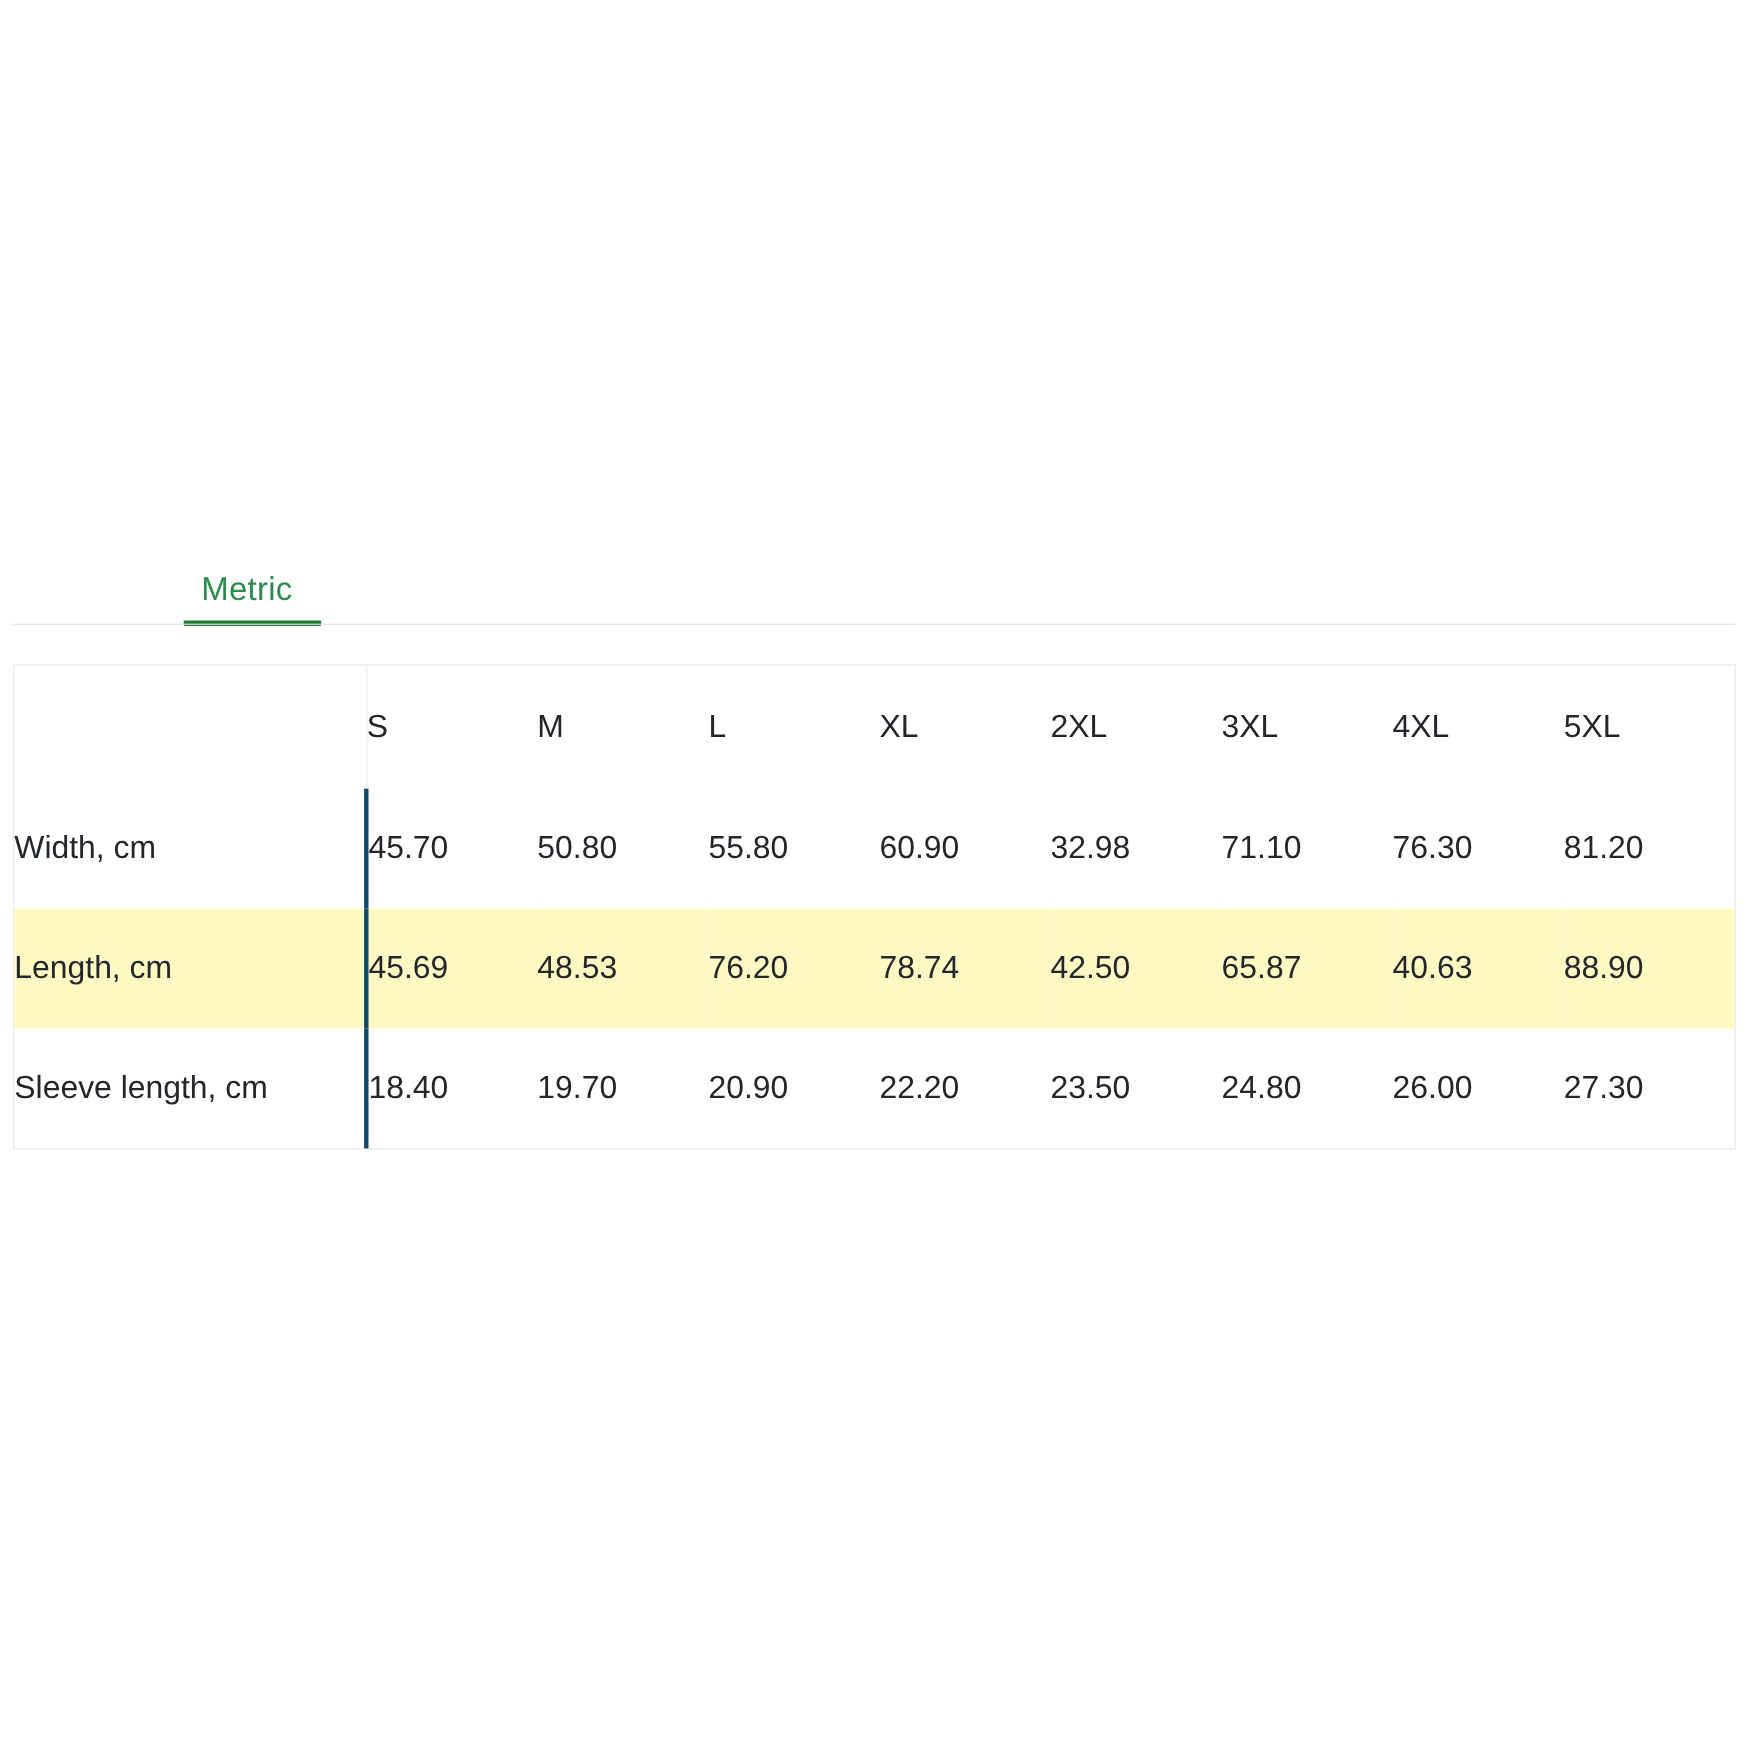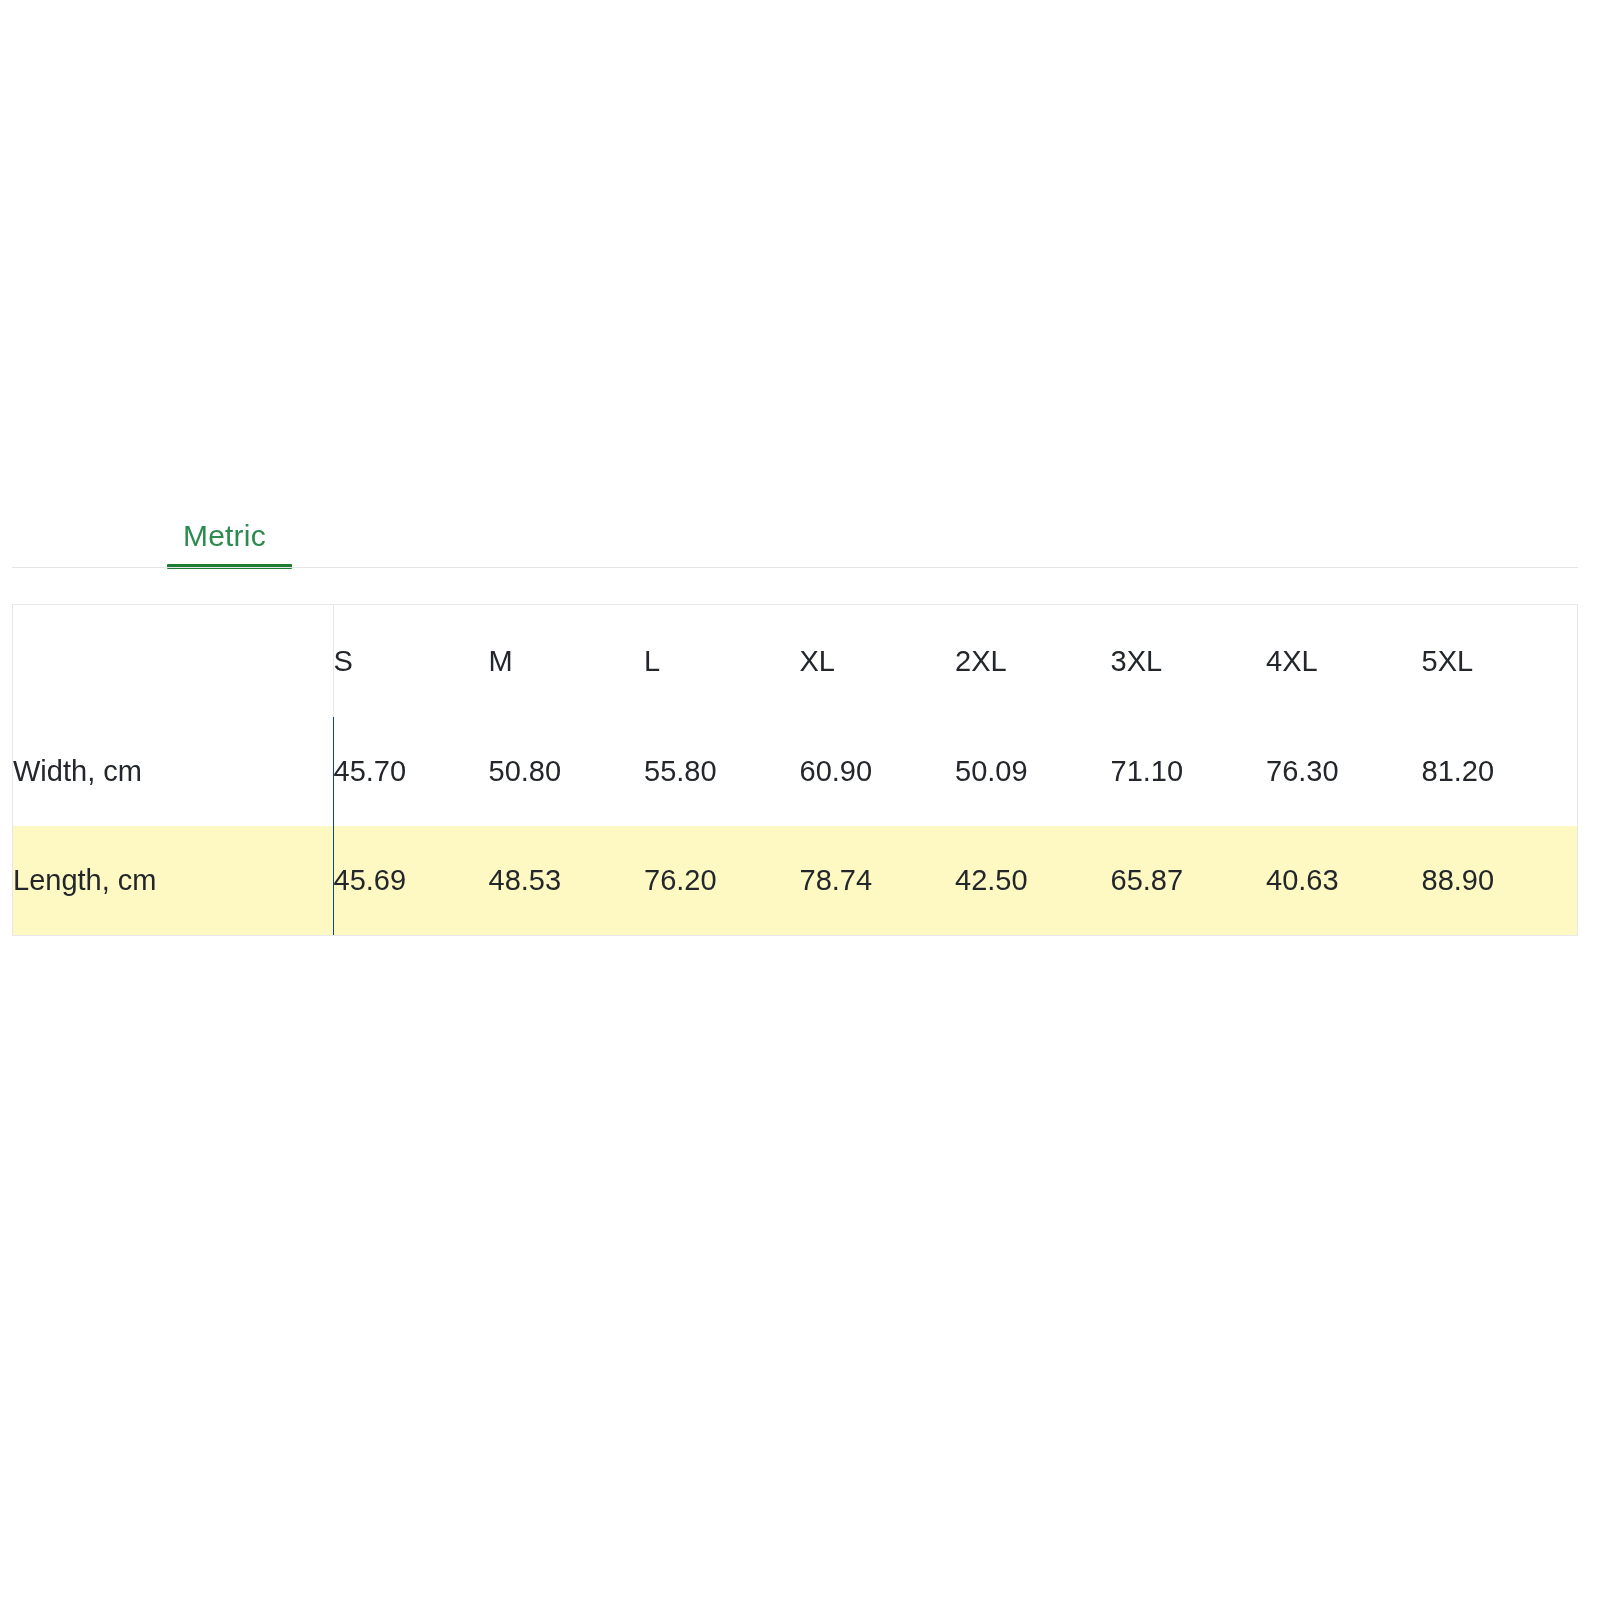--- a/index.html
+++ b/index.html
@@ -116,21 +116,21 @@
   }
   tbody td {
     font-size: 29px;
     color: #23272b;
     vertical-align: middle;
     text-align: left;
     padding-left: 38px;
     box-sizing: border-box;
   }
   tbody td.row-head {
-    border-right: 1px solid #0c4a6e;
+    border-right: 4px solid #0c4a6e;
     color: #23272b;
   }
   tbody tr + tr td {
     border-top: 1px solid #ededed;
   }
 </style>
 </head>
 <body>
 
 <div class="page">
@@ -169,33 +169,44 @@
           <th>5XL</th>
         </tr>
       </thead>
       <tbody>
         <tr class="even-row">
           <td class="row-head">Width, cm</td>
           <td>45.70</td>
           <td>50.80</td>
           <td>55.80</td>
           <td>60.90</td>
-          <td>50.09</td>
+          <td>32.98</td>
           <td>71.10</td>
           <td>76.30</td>
           <td>81.20</td>
         </tr>
         <tr class="odd-row">
           <td class="row-head">Length, cm</td>
           <td>45.69</td>
           <td>48.53</td>
           <td>76.20</td>
           <td>78.74</td>
           <td>42.50</td>
           <td>65.87</td>
           <td>40.63</td>
           <td>88.90</td>
         </tr>
+        <tr class="even-row">
+          <td class="row-head">Sleeve length, cm</td>
+          <td>18.40</td>
+          <td>19.70</td>
+          <td>20.90</td>
+          <td>22.20</td>
+          <td>23.50</td>
+          <td>24.80</td>
+          <td>26.00</td>
+          <td>27.30</td>
+        </tr>
       </tbody>
     </table>
   </div>
 
 </div>
 
 </body></html>

